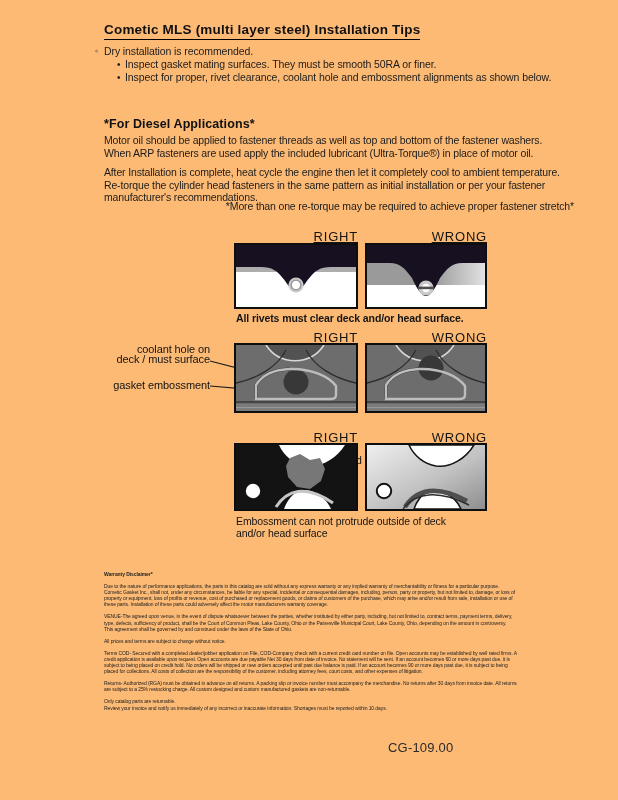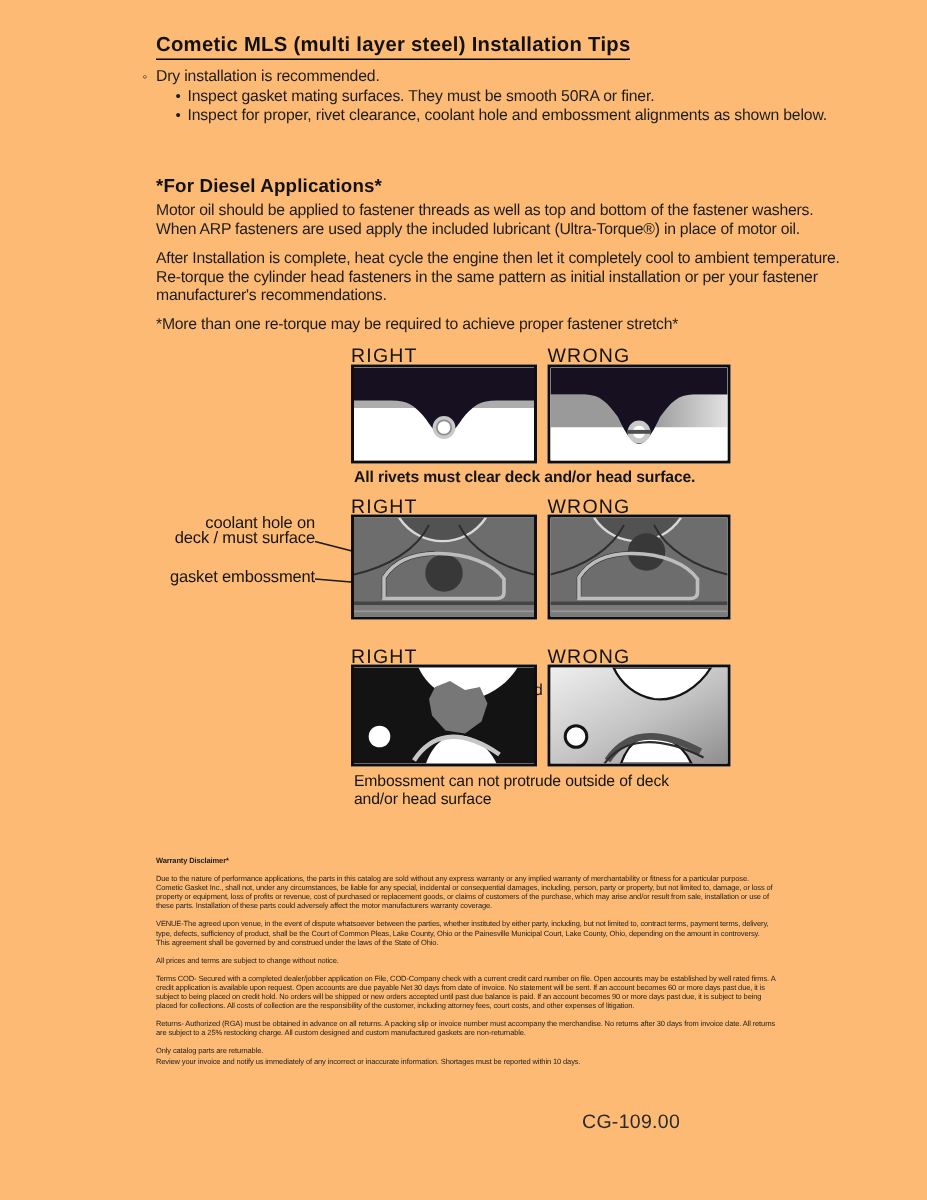--- a/index.html
+++ b/index.html
@@ -15,22 +15,22 @@
   }
   .tips{left:95px;top:45px;font-size:10.5px;line-height:13.2px;letter-spacing:-.1px;}
   .tip-row{white-space:nowrap;}
   .tip-marker{display:inline-block;width:9px;font-size:9px;vertical-align:top;line-height:13.2px;}
   .sub{padding-left:22px;}
   .sub .tip-marker{width:8px;font-size:10px;}
   .sec-head{left:104px;top:117px;font-size:12.5px;font-weight:bold;color:#111;letter-spacing:.1px;}
   .body-para{left:104px;font-size:10.5px;line-height:12.6px;width:458px;letter-spacing:-.15px;}
   .p1{top:134px;}
   .p2{top:166px;}
-  .p3{top:210px;width:470px;}
-  .rw-label{top:0;font-size:13px;color:#141414;letter-spacing:.8px;text-align:left;}
+  .p3{top:200px;width:470px;text-align:right;}
+  .rw-label{top:0;font-size:13px;color:#141414;letter-spacing:.8px;text-align:right;text-decoration:underline;}
   .panel{border:2px solid #0e0e0e;background:#fff;}
   .panel svg{display:block;}
   .caption{font-size:10.5px;color:#141414;letter-spacing:-.1px;}
   .side-label{font-size:11px;line-height:9.6px;color:#141414;text-align:right;width:116px;letter-spacing:-.1px;}
   .fineprint{left:104px;top:571px;width:414px;font-size:5px;line-height:6.1px;color:#222;letter-spacing:-.08px;}
   .fineprint .fp{margin:0 0 6px 0;}
   .fineprint .fp-tight{margin:0;}
   .fp-head{font-weight:bold;margin:0 0 6px 0;}
   .cg-number{left:388px;top:740px;font-size:13px;color:#2a2a2a;letter-spacing:.2px;}
 </style>

